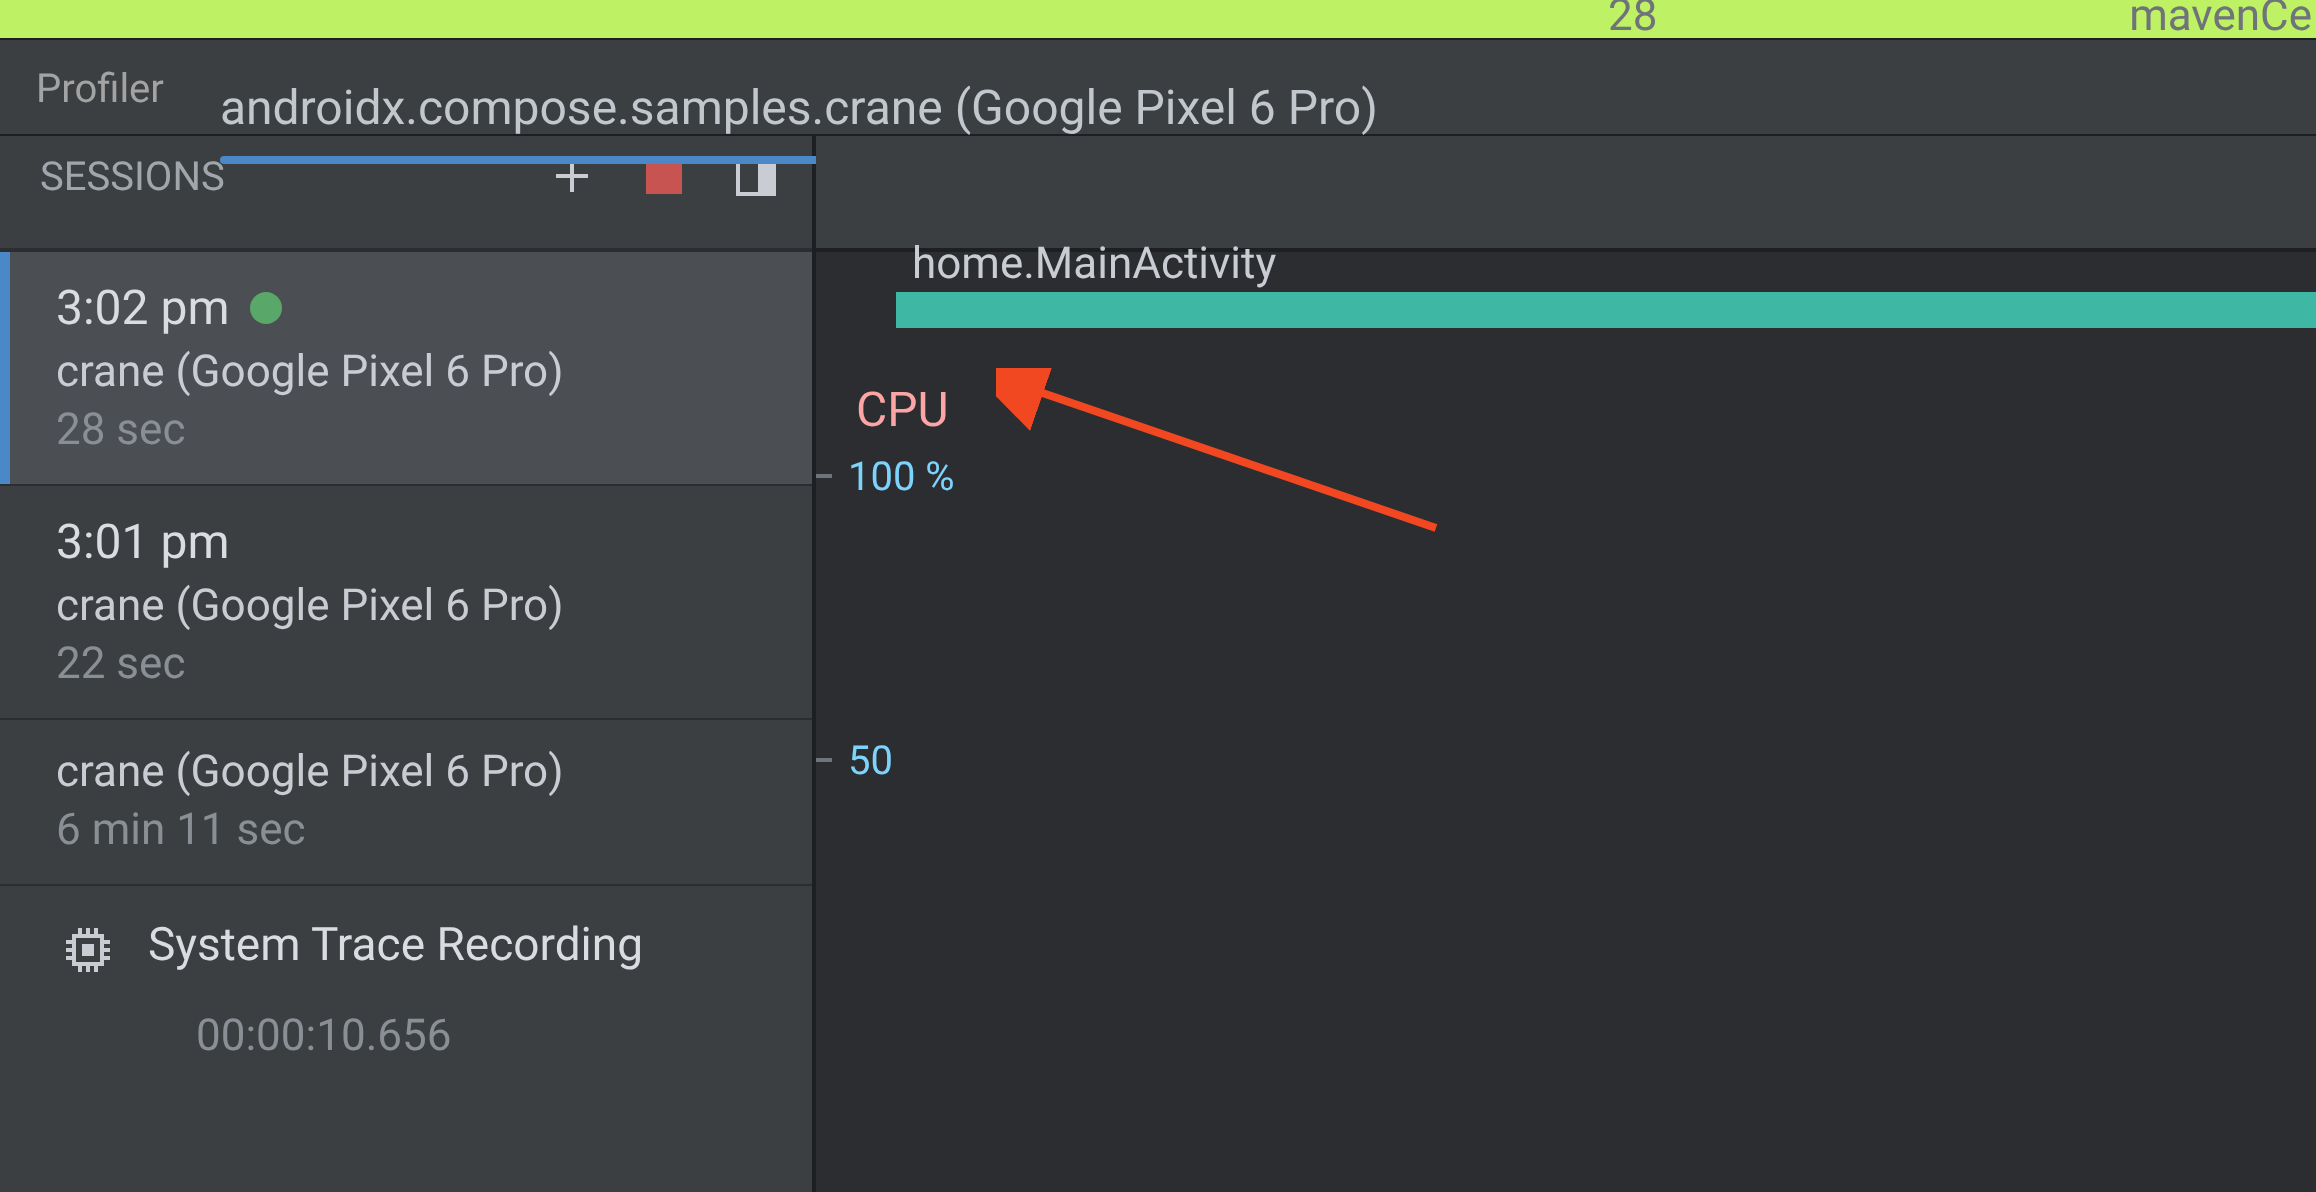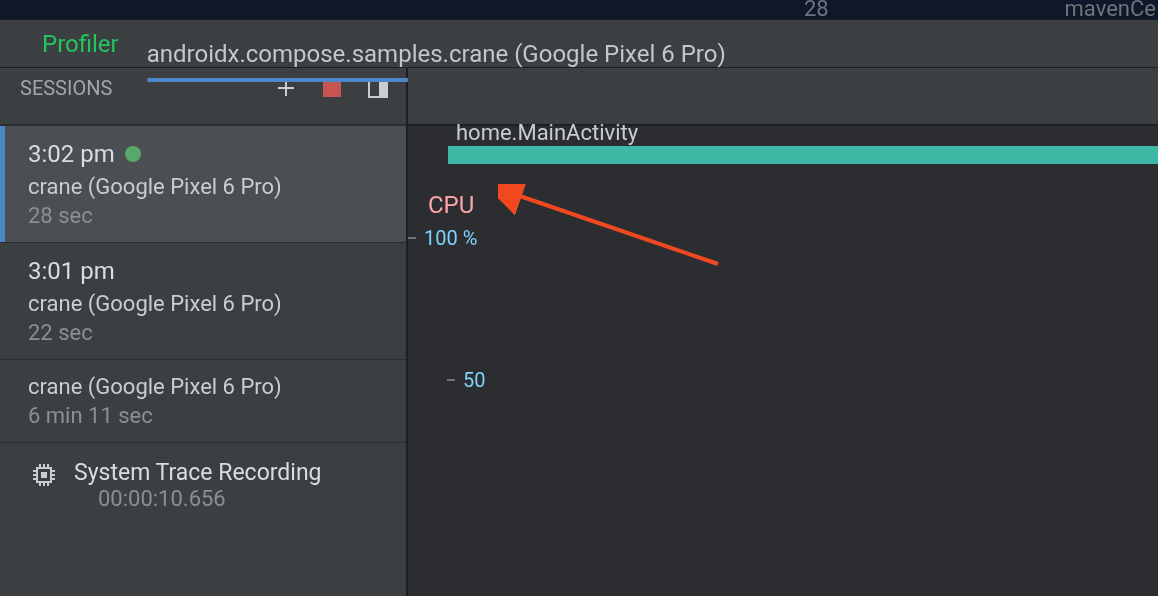--- a/index.html
+++ b/index.html
@@ -7,43 +7,42 @@
       font-family: -apple-system, BlinkMacSystemFont, "Segoe UI", Roboto, sans-serif;
       background: #2b2d30;
       color: #d0d0d0;
       width: 1158px;
       height: 596px;
       overflow: hidden;
       position: relative;
     }
     .topstrip {
       height: 20px;
-      background: #0f172a;
+      background: #bef264;
       border-bottom: 1px solid #1e1f22;
       position: relative;
     }
     .topstrip .fragment {
       position: absolute;
       color: #6f737a;
       font-size: 22px;
     }
     .header {
       height: 48px;
       background: #3c3f41;
       display: flex;
       align-items: center;
       padding: 0 18px;
       gap: 28px;
       border-bottom: 1px solid #1e1f22;
     }
     .header .title-tab {
-      color: #22c55e;
-      font-size: 24px;
-      cursor: pointer;
-      margin-left: 24px;
+      color: #a3a3a3;
+      font-size: 20px;
+      cursor: pointer;
     }
     .header .active-tab {
       color: #c2c7cd;
       font-size: 24px;
       padding-bottom: 2px;
       position: relative;
       cursor: pointer;
       margin-top: 22px;
     }
     .header .active-tab::after {
@@ -135,21 +134,21 @@
       gap: 16px;
       align-items: flex-start;
       cursor: pointer;
     }
     .recording .rec-icon {
       margin-top: 2px;
     }
     .recording .rec-text .label {
       color: #d9dce0;
       font-size: 23px;
-      margin-bottom: 0;
+      margin-bottom: 20px;
     }
     .recording .rec-text .ts {
       color: #8a8f96;
       font-size: 22px;
       margin-left: 24px;
     }
     .main {
       flex: 1;
       background: #2b2d30;
       position: relative;
@@ -275,21 +274,21 @@
 
   <div class="main">
     <div class="main-topband"></div>
     <div class="activity-bar"></div>
     <div class="activity-label">home.MainActivity</div>
     <div class="cpu-label">CPU</div>
     <div class="tick" style="top:158px;">
         <span class="dash"></span>
         <span>100 %</span>
       </div>
-    <div class="tick" style="top:300px;margin-left:39px;">
+    <div class="tick" style="top:300px;">
         <span class="dash"></span>
         <span>50</span>
       </div>
 
     <svg class="arrow" style="top:116px;left:90px;" width="230" height="90">
       <defs>
           <marker id="ah" markerWidth="10" markerHeight="10" refX="2" refY="5" orient="auto">
             <path d="M0,0 L10,5 L0,10 z" fill="#f24822"></path>
           </marker>
         </defs>

